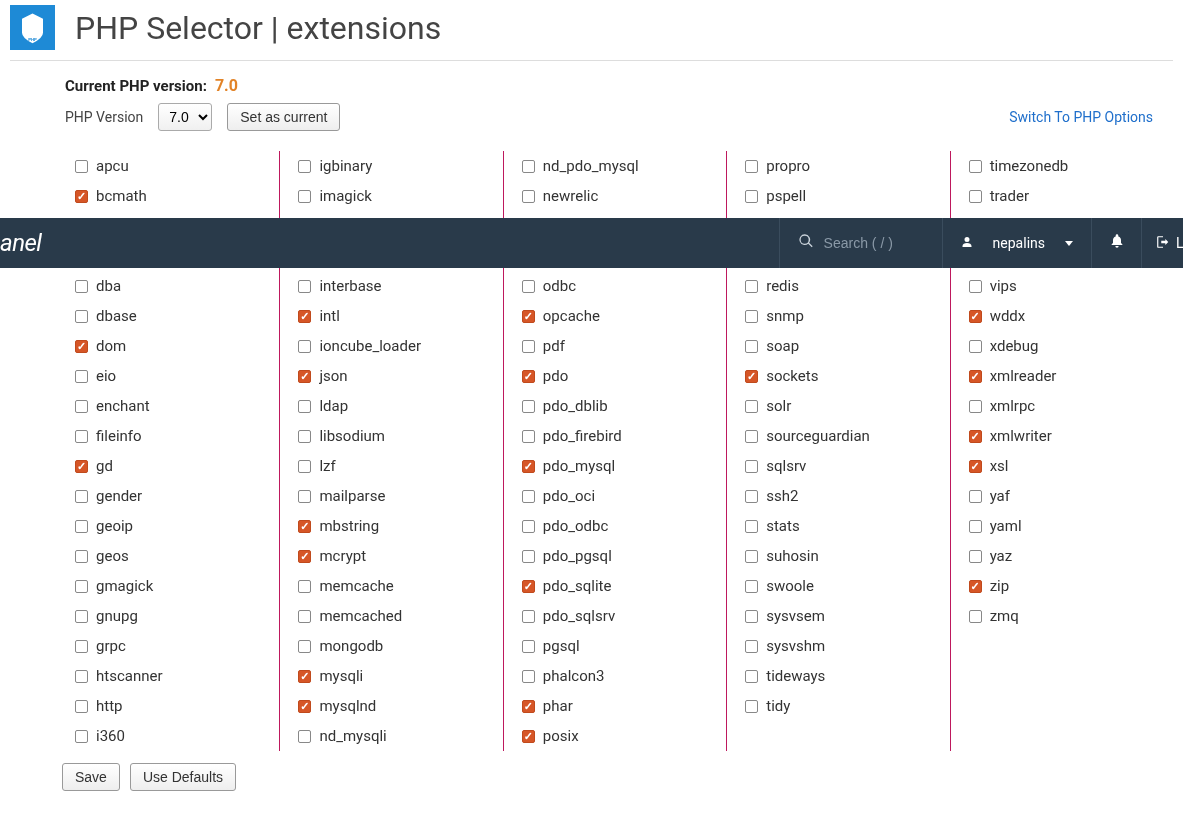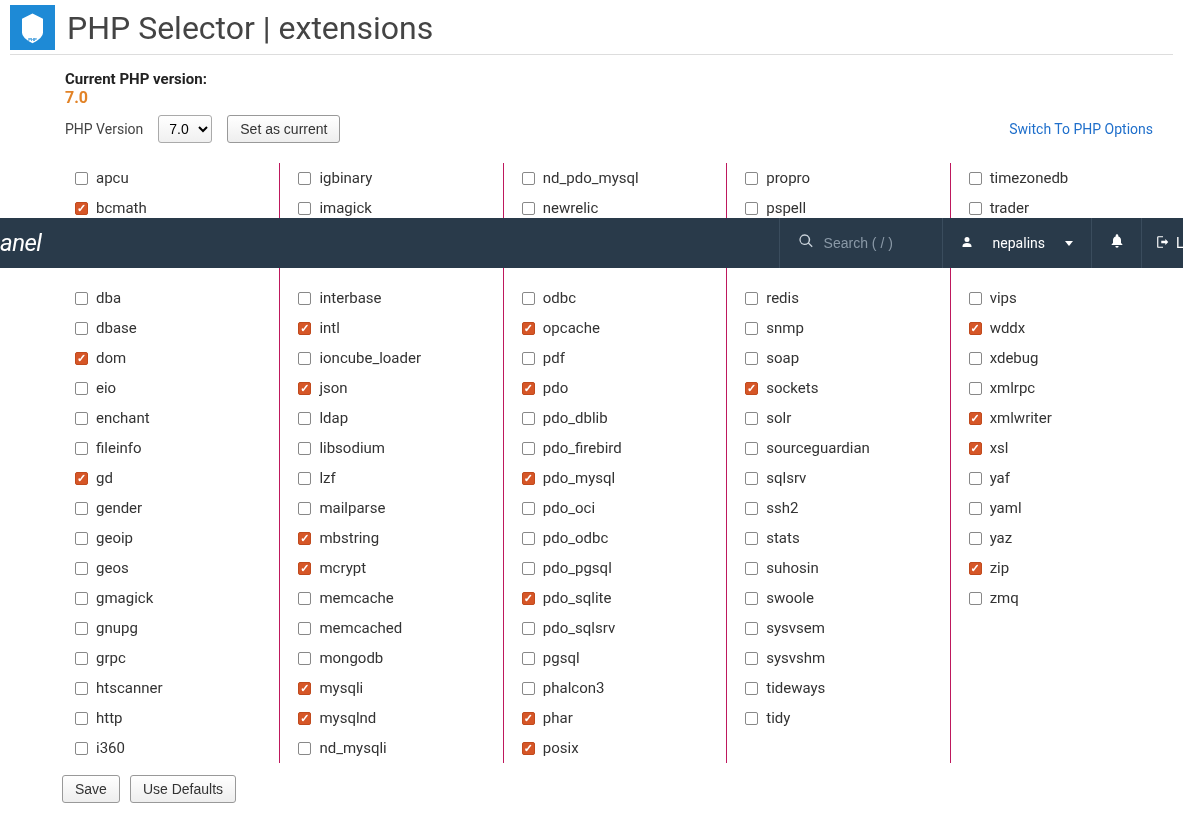--- a/index.html
+++ b/index.html
@@ -1,24 +1,24 @@
 <!DOCTYPE html>
 <html><head>
 <meta charset="utf-8">
 <style>
   * { box-sizing: border-box; margin: 0; padding: 0; }
   body { font-family: -apple-system, BlinkMacSystemFont, "Segoe UI", Roboto, "Helvetica Neue", Arial, sans-serif; color: #333; background: #fff; width: 1183px; }
   
   .header-section { padding: 0 10px; }
-  .title-row { display: flex; align-items: center; gap: 12px; padding: 5px 0 4px 0; border-bottom: 1px solid #ddd; margin-bottom: 15px; }
+  .title-row { display: flex; align-items: center; gap: 20px; padding: 5px 0 10px 0; border-bottom: 1px solid #ddd; margin-bottom: 15px; }
   .title-icon { width: 45px; height: 45px; background: #1e8ad6; display: flex; align-items: center; justify-content: center; }
   .title-icon svg { width: 35px; height: 35px; }
   .page-title { font-size: 32px; font-weight: 400; color: #444; }
   
-  .version-row { display: flex; align-items: baseline; margin-bottom: 8px; padding-left: 55px; flex-direction: column; }
+  .version-row { display: flex; align-items: baseline; margin-bottom: 8px; padding-left: 55px; }
   .current-label { font-size: 15px; font-weight: 700; color: #222; margin-right: 8px; }
   .current-version { font-size: 16px; font-weight: 700; color: #e28327; }
   
   .controls-row { display: flex; align-items: center; justify-content: space-between; padding-left: 55px; padding-right: 20px; margin-bottom: 20px; }
   .controls-left { display: flex; align-items: center; gap: 15px; }
   .php-version-label { font-size: 14px; color: #444; }
   select { font-size: 14px; padding: 4px 6px; border: 1px solid #aaa; border-radius: 3px; background: #fff linear-gradient(#fff,#f0f0f0); }
   .btn { font-size: 14px; padding: 5px 12px; border: 1px solid #999; border-radius: 3px; background: linear-gradient(#fff,#eee); cursor: pointer; color: #333; }
   .switch-link { color: #1f6fcb; text-decoration: none; font-size: 14px; }
   
@@ -396,20 +396,24 @@
       </div>
       <div class="ext-item">
         <span class="chk checked"></span>
         <span>wddx</span>
       </div>
       <div class="ext-item">
         <span class="chk"></span>
         <span>xdebug</span>
       </div>
       <div class="ext-item">
+        <span class="chk checked"></span>
+        <span>xmlreader</span>
+      </div>
+      <div class="ext-item">
         <span class="chk"></span>
         <span>xmlrpc</span>
       </div>
       <div class="ext-item">
         <span class="chk checked"></span>
         <span>xmlwriter</span>
       </div>
       <div class="ext-item">
         <span class="chk checked"></span>
         <span>xsl</span>

